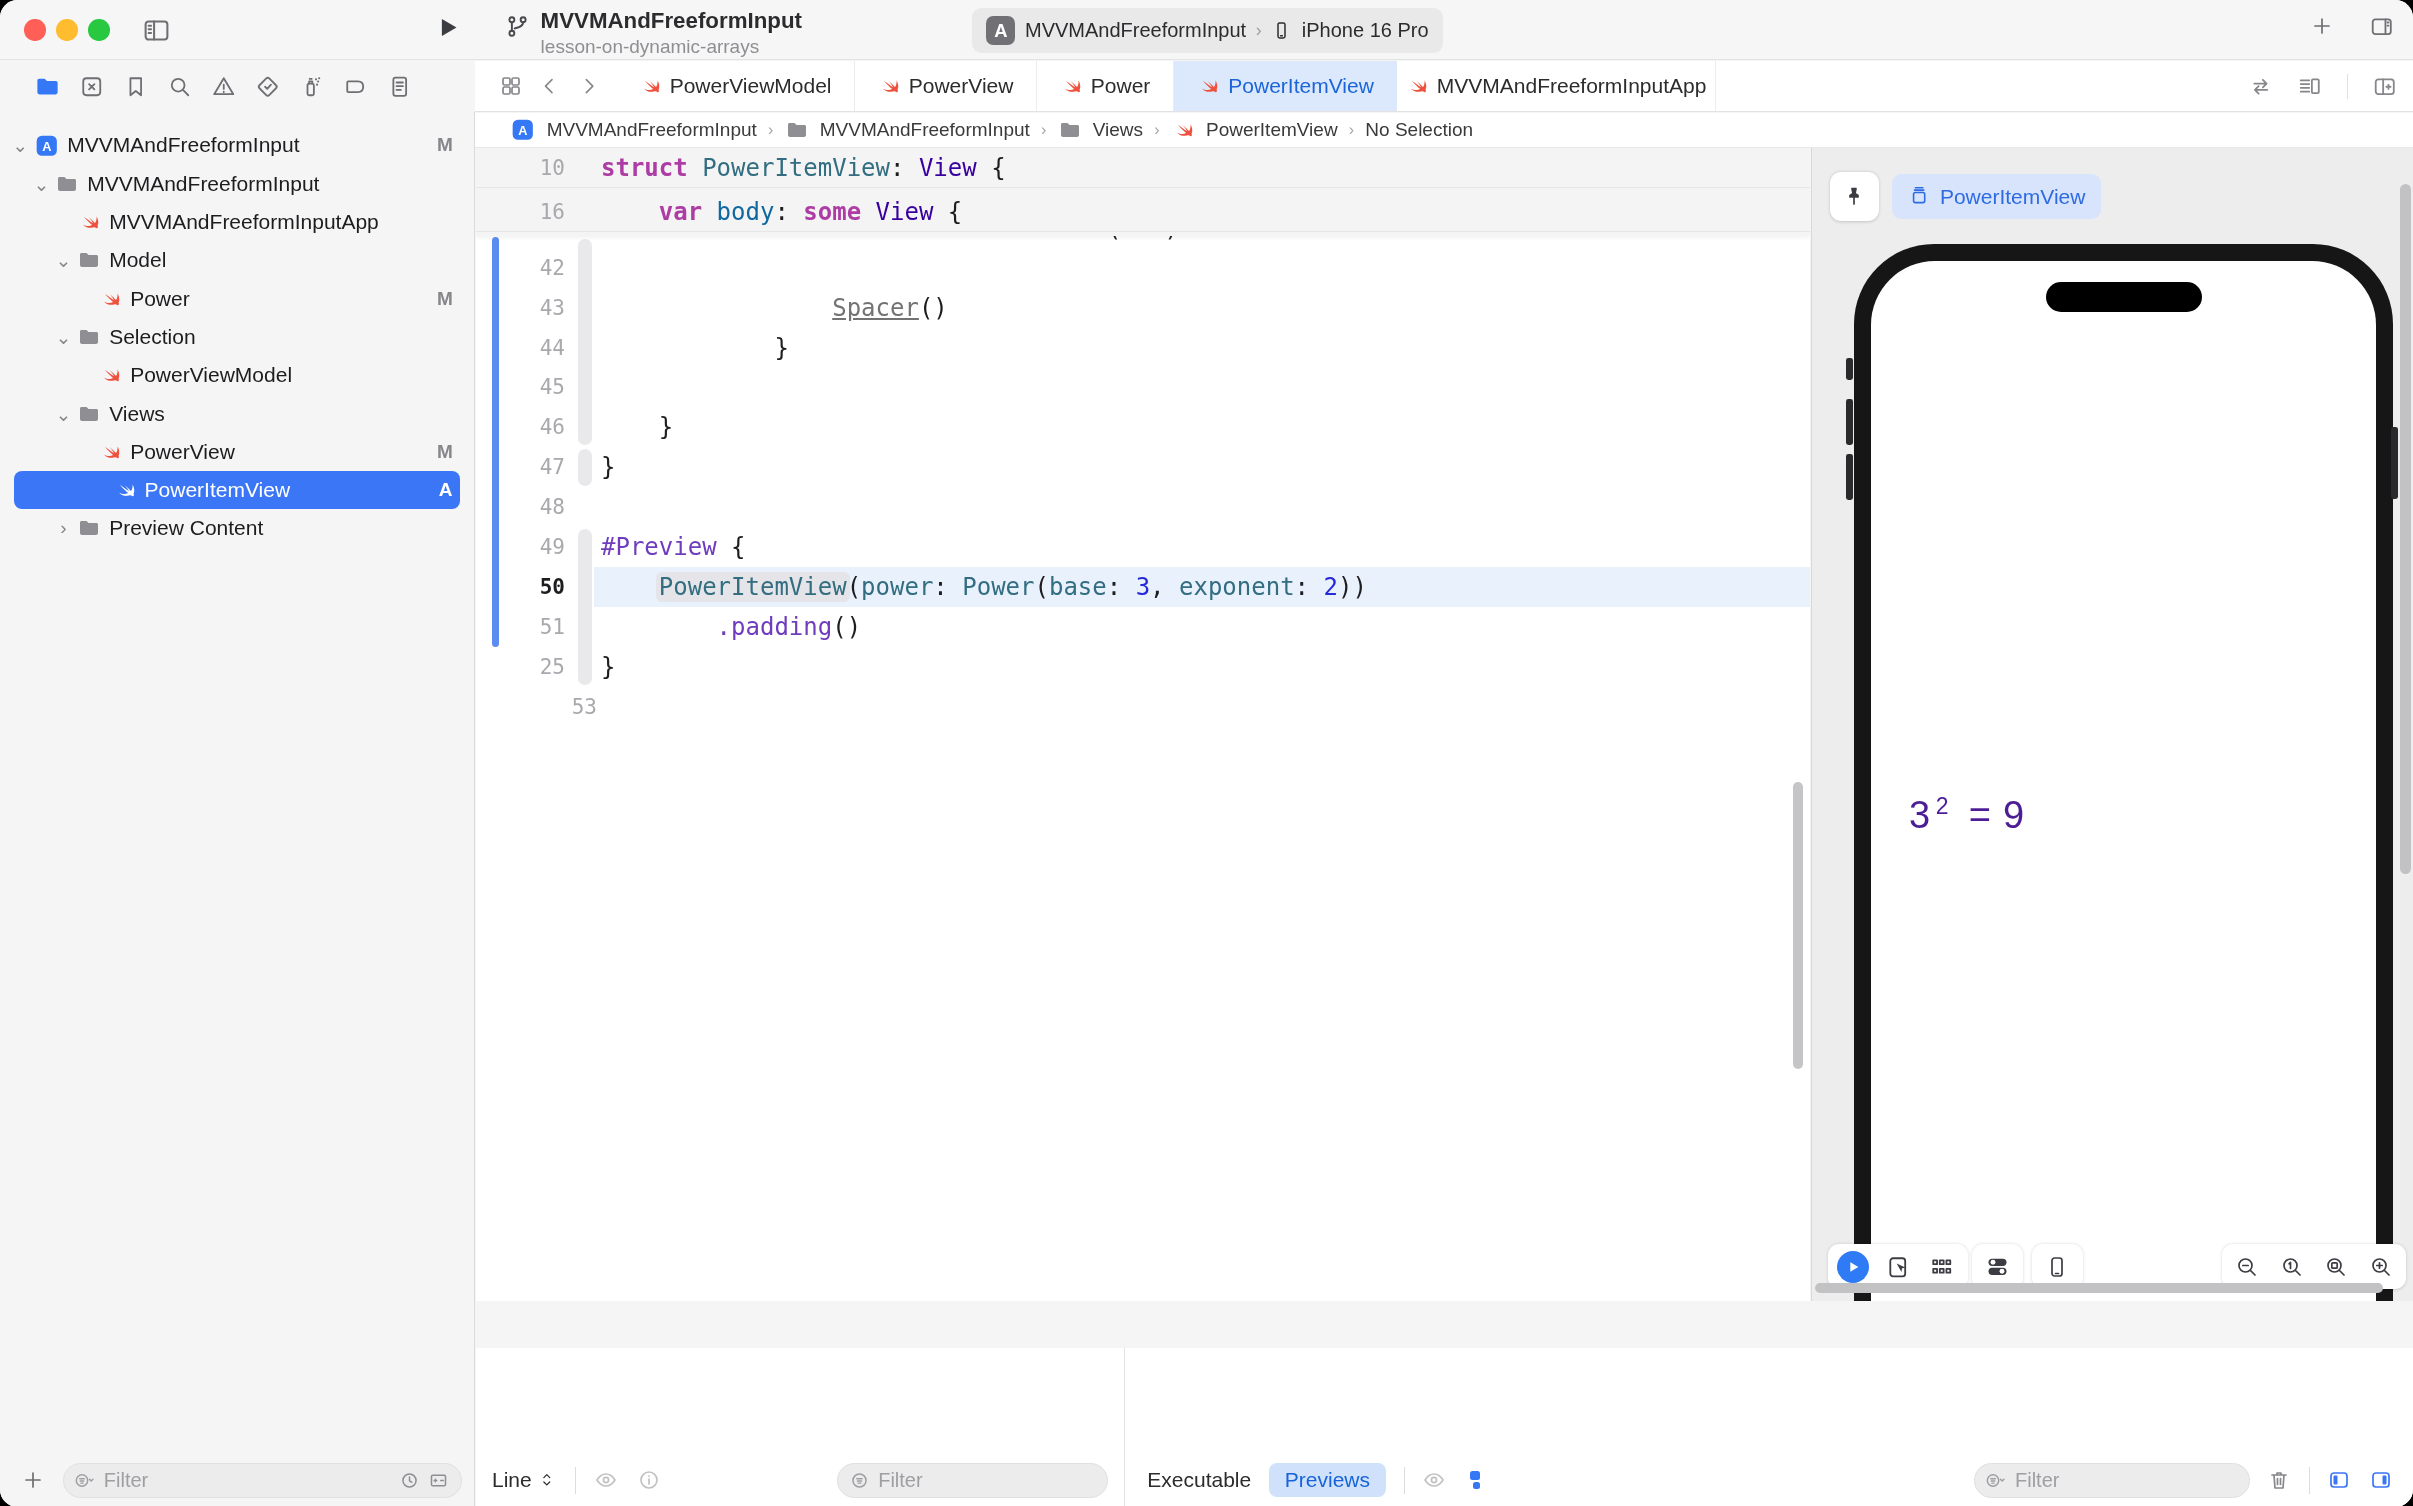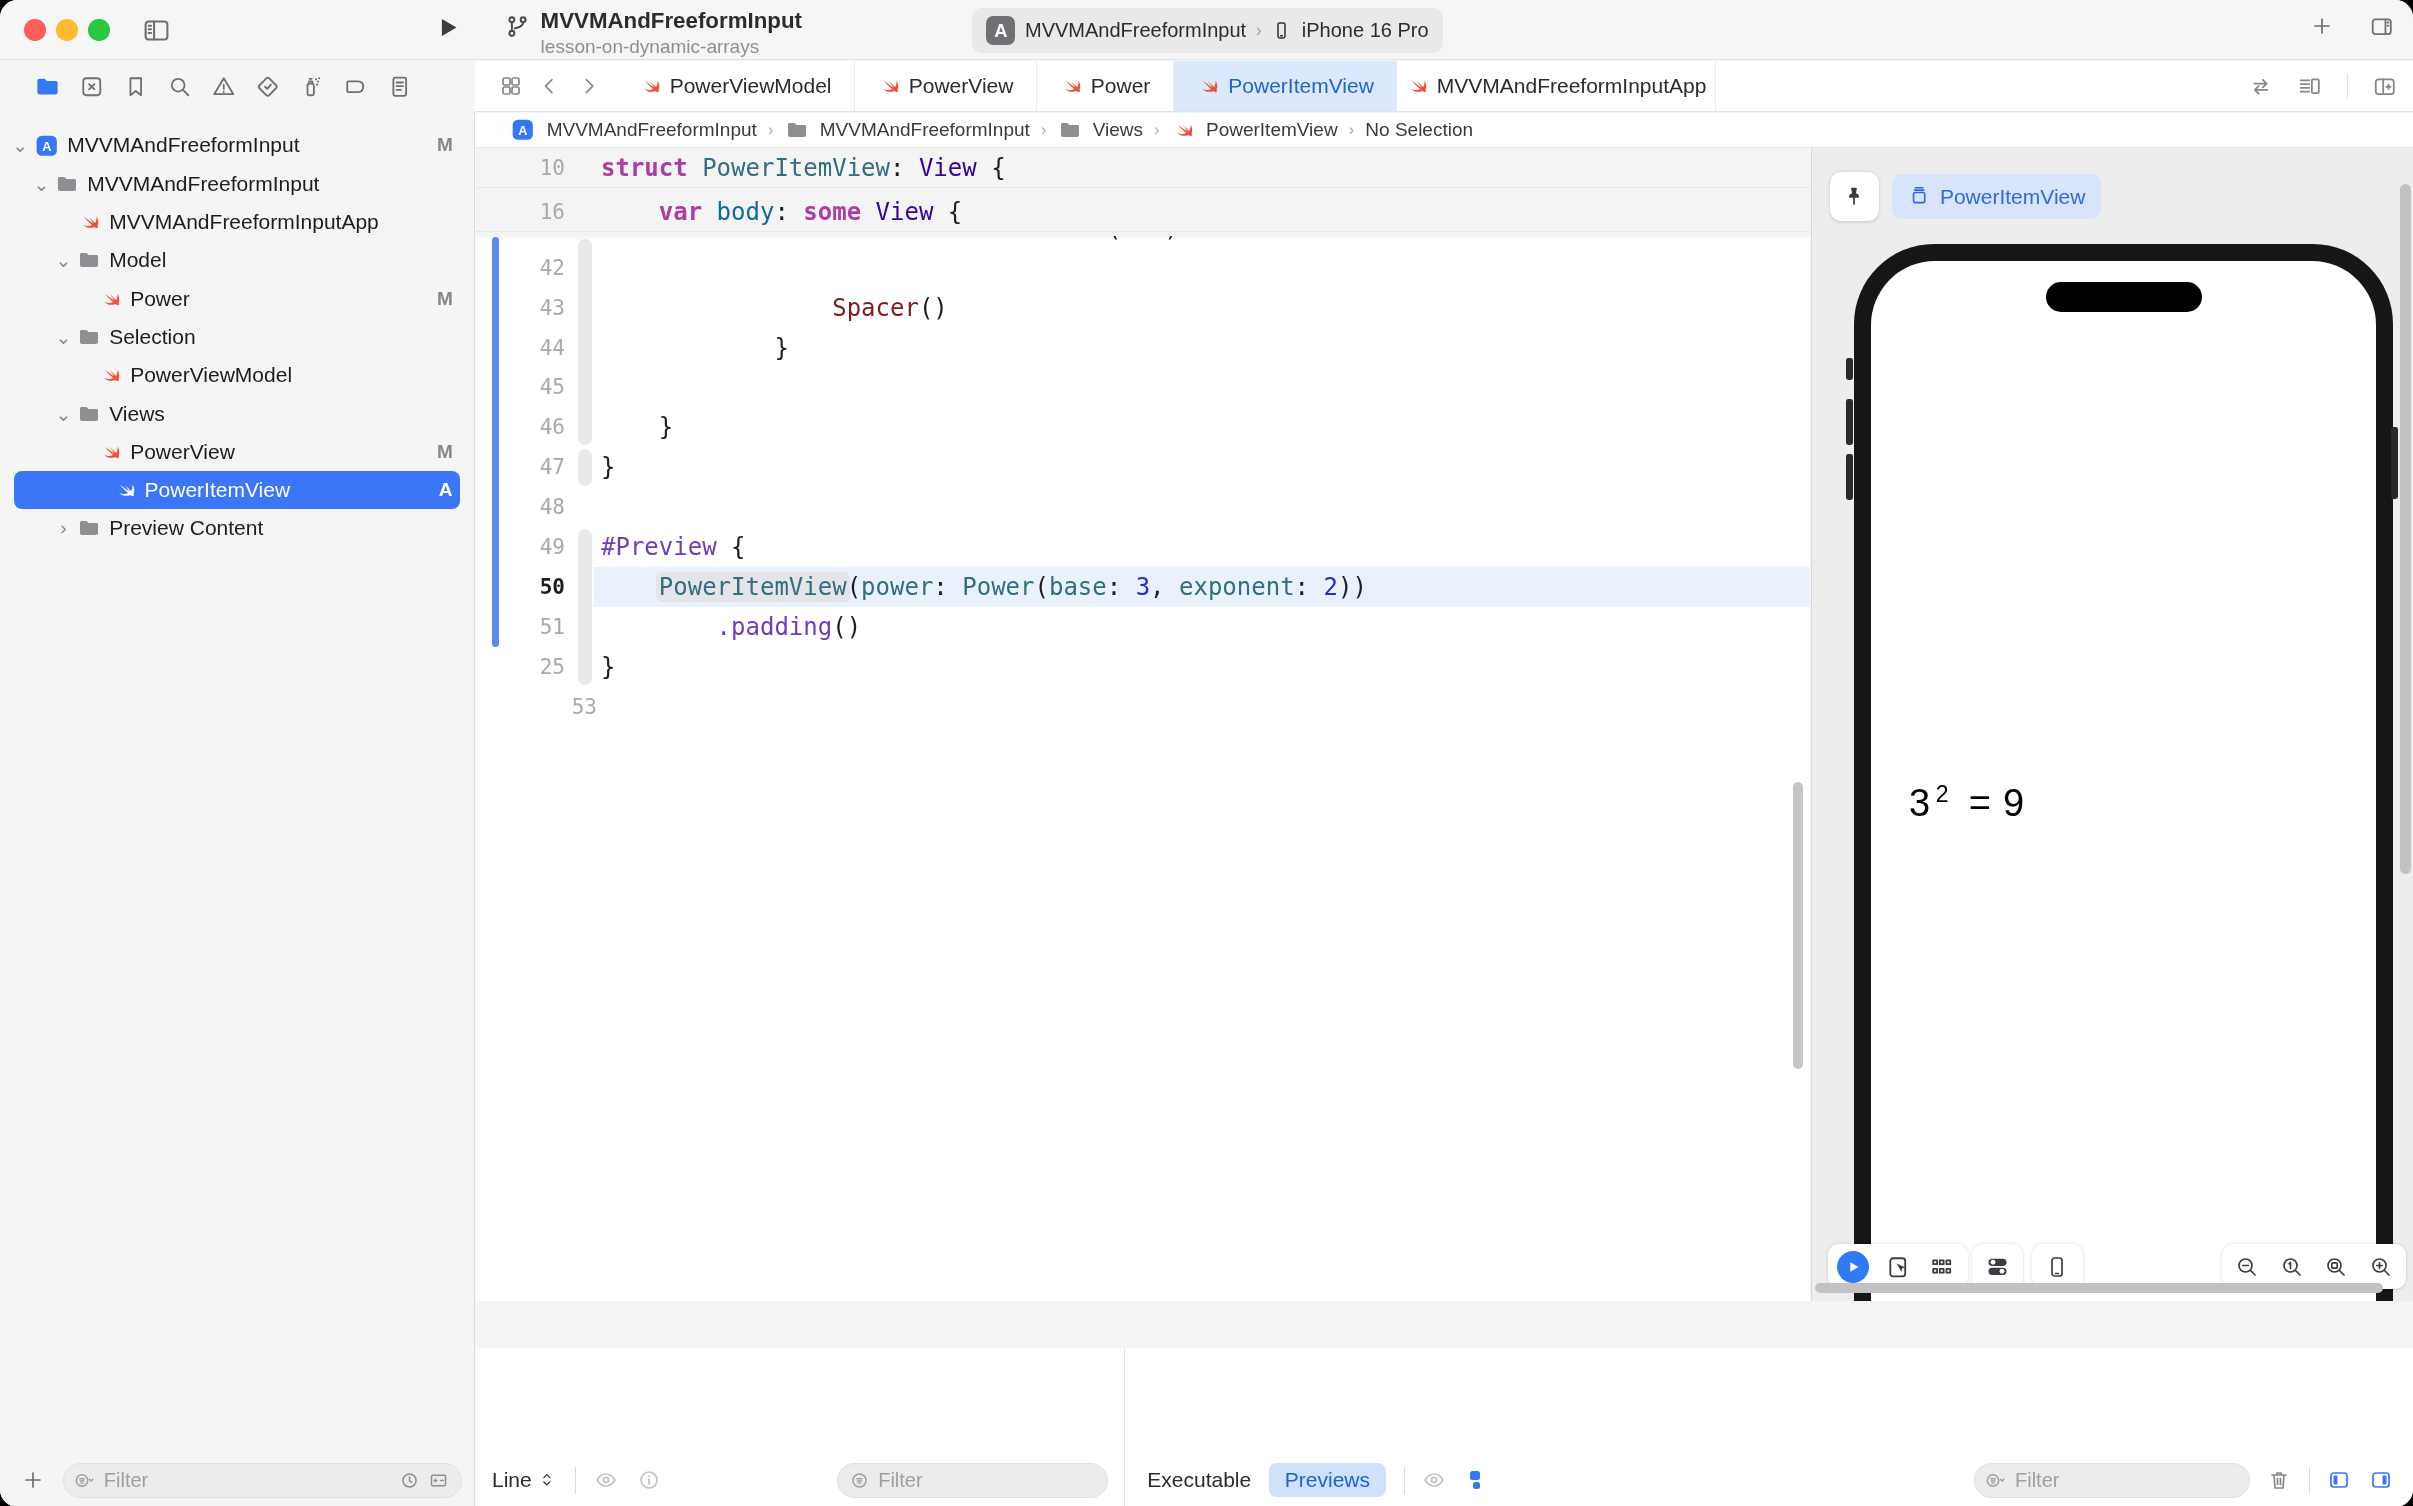--- a/index.html
+++ b/index.html
@@ -68,21 +68,21 @@
   #footer-right { position:absolute; right:19px; top:0; height:46px; display:flex; align-items:center; gap:17.6px; color:#6e6e73; font-size:20px; }
 
   
   #preview { position:absolute; left:1811px; top:148px; width:603px; height:1153px; background:#ededee; border-left:0.8px solid #d8d8dc; overflow:hidden; }
   #pin-btn { position:absolute; left:17.6px; top:24px; width:49px; height:49px; background:#fff; border-radius:11.2px; box-shadow:0 0.8px 3.2px rgba(0,0,0,.18); display:flex; align-items:center; justify-content:center; color:#3c3c43; }
   #preview-chip { position:absolute; left:80px; top:26px; height:45px; background:#d7e4fb; border-radius:9.6px; display:flex; align-items:center; gap:9.6px; padding:0 16px; color:#2e6be2; font-size:21px; }
   #phone { position:absolute; left:42px; top:96px; width:539px; height:1165px; background:#161617; border-radius:80px; padding:17px; }
   #phone-screen { width:100%; height:100%; background:#fff; border-radius:64px; position:relative; overflow:hidden; }
   #island { position:absolute; left:50%; top:21px; transform:translateX(-50%); width:156px; height:30px; background:#000; border-radius:16px; }
   .sidebtn { position:absolute; background:#2a2a2c; border-radius:2.4px; }
-  #power-text { position:absolute; left:38px; top:520px; font-size:38px; color:#000000; letter-spacing:0.8px; }
+  #power-text { position:absolute; left:38px; top:532px; font-size:38px; color:#4c1d95; letter-spacing:0.8px; }
   #power-text sup { font-size:23px; vertical-align:super; margin-left:4.8px; }
   .ptool { position:absolute; top:1096px; height:45px; background:#fff; border-radius:11.2px; box-shadow:0 0.8px 3.2px rgba(0,0,0,.16); display:flex; align-items:center; padding:0 6.4px; gap:6.4px; color:#3c3c43; }
   .ptool .pbtn { width:38px; height:38px; display:flex; align-items:center; justify-content:center; }
   #play-circ { width:32px; height:32px; border-radius:50%; background:#2f7bf6; color:#fff; display:flex; align-items:center; justify-content:center; }
   #preview-hscroll { position:absolute; left:3.2px; top:1135px; width:568px; height:10.4px; background:#c2c2c5; border-radius:5.6px; }
   #preview-vscroll { position:absolute; right:3.2px; top:36px; width:10.4px; height:690px; background:#c2c2c5; border-radius:5.6px; }
 
   
   #debug { position:absolute; left:476px; top:1348px; width:1938px; height:159px; background:#fff; }
   #debug-divider { position:absolute; left:648px; top:0; width:0.8px; height:159px; background:#e2e2e2; }
@@ -481,21 +481,21 @@
 
   <div id="editor">
     <div class="changebar" style="top:89px;height:354px"></div>
     <div class="changebar" style="top:419px;height:80px"></div>
     <div class="foldrib" style="top:91px;height:206px"></div>
     <div class="foldrib" style="top:301px;height:37px"></div>
     <div class="foldrib" style="top:381px;height:156px"></div>
     <div id="code-rows">
         <div class="codeline" style="top: 60px;"><span class="num">41</span><span class="src"><span style="color: rgb(29, 29, 31);">                </span><span style="color: rgb(110, 60, 188);">.minimumScaleFactor</span><span style="color: rgb(29, 29, 31);">(</span><span style="color: rgb(39, 42, 216);">0.5</span><span style="color: rgb(29, 29, 31);">)</span></span></div>
         <div class="codeline" style="top: 100px;"><span class="num">42</span><span class="src"></span></div>
-        <div class="codeline" style="top: 140px;"><span class="num">43</span><span class="src"><span style="color: rgb(29, 29, 31);">                </span><span style="color: #7f1d1d;">Spacer</span><span style="color: rgb(29, 29, 31);">()</span></span></div>
+        <div class="codeline" style="top: 140px;"><span class="num">43</span><span class="src"><span style="color: rgb(29, 29, 31);">                </span><span style="color: #737373; text-decoration: underline;">Spacer</span><span style="color: rgb(29, 29, 31);">()</span></span></div>
         <div class="codeline" style="top: 180px;"><span class="num">44</span><span class="src"><span style="color: rgb(29, 29, 31);">            </span><span style="color: rgb(29, 29, 31);">}</span></span></div>
         <div class="codeline" style="top: 219px;"><span class="num">45</span><span class="src"></span></div>
         <div class="codeline" style="top: 259px;"><span class="num">46</span><span class="src"><span style="color: rgb(29, 29, 31);">    </span><span style="color: rgb(29, 29, 31);">}</span></span></div>
         <div class="codeline" style="top: 299px;"><span class="num">47</span><span class="src"><span style="color: rgb(29, 29, 31);">}</span></span></div>
         <div class="codeline" style="top: 339px;"><span class="num">48</span><span class="src"></span></div>
         <div class="codeline" style="top: 379px;"><span class="num">49</span><span class="src"><span style="color: rgb(110, 60, 188);">#Preview</span><span style="color: rgb(29, 29, 31);"> {</span></span></div>
         <div class="codeline cur-line" style="top: 419px;"><span class="num cur">50</span><span class="src"><span style="color: rgb(29, 29, 31);">    </span><span class="tok-hl" style="color: rgb(50, 109, 128);">PowerItemView</span><span style="color: rgb(29, 29, 31);">(</span><span style="color: rgb(50, 109, 128);">power</span><span style="color: rgb(29, 29, 31);">: </span><span style="color: rgb(50, 109, 128);">Power</span><span style="color: rgb(29, 29, 31);">(</span><span style="color: rgb(50, 109, 128);">base</span><span style="color: rgb(29, 29, 31);">: </span><span style="color: rgb(39, 42, 216);">3</span><span style="color: rgb(29, 29, 31);">, </span><span style="color: rgb(50, 109, 128);">exponent</span><span style="color: rgb(29, 29, 31);">: </span><span style="color: rgb(39, 42, 216);">2</span><span style="color: rgb(29, 29, 31);">))</span></span></div>
         <div class="codeline" style="top: 459px;"><span class="num">51</span><span class="src"><span style="color: rgb(29, 29, 31);">        </span><span style="color: rgb(110, 60, 188);">.padding</span><span style="color: rgb(29, 29, 31);">()</span></span></div>
         <div class="codeline" style="top: 499px;"><span class="num">25</span><span class="src"><span style="color: rgb(29, 29, 31);">}</span></span></div>
         <div class="codeline" style="top: 539px; margin-left: 32px;"><span class="num">53</span><span class="src"></span></div>

